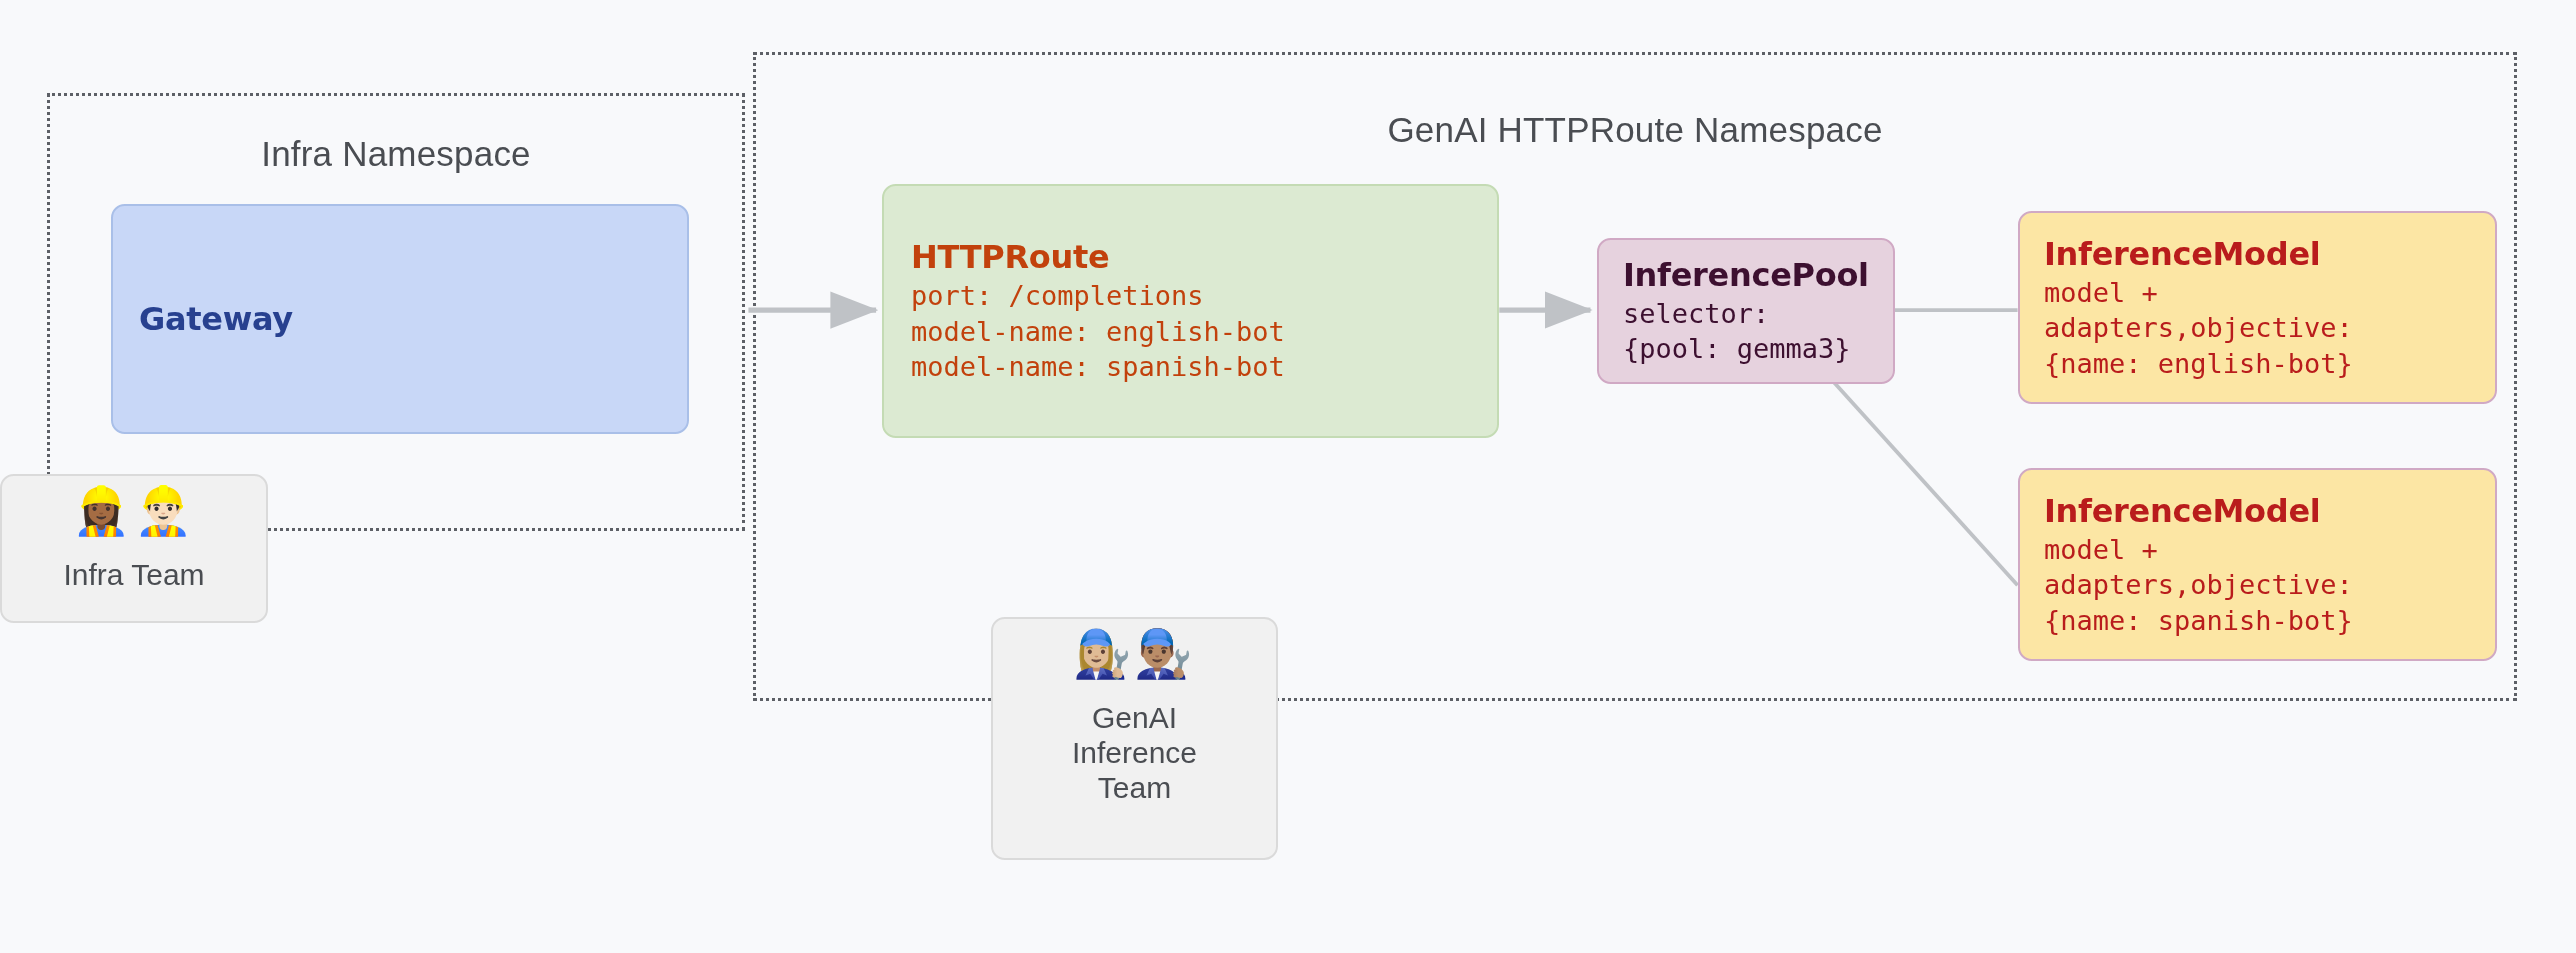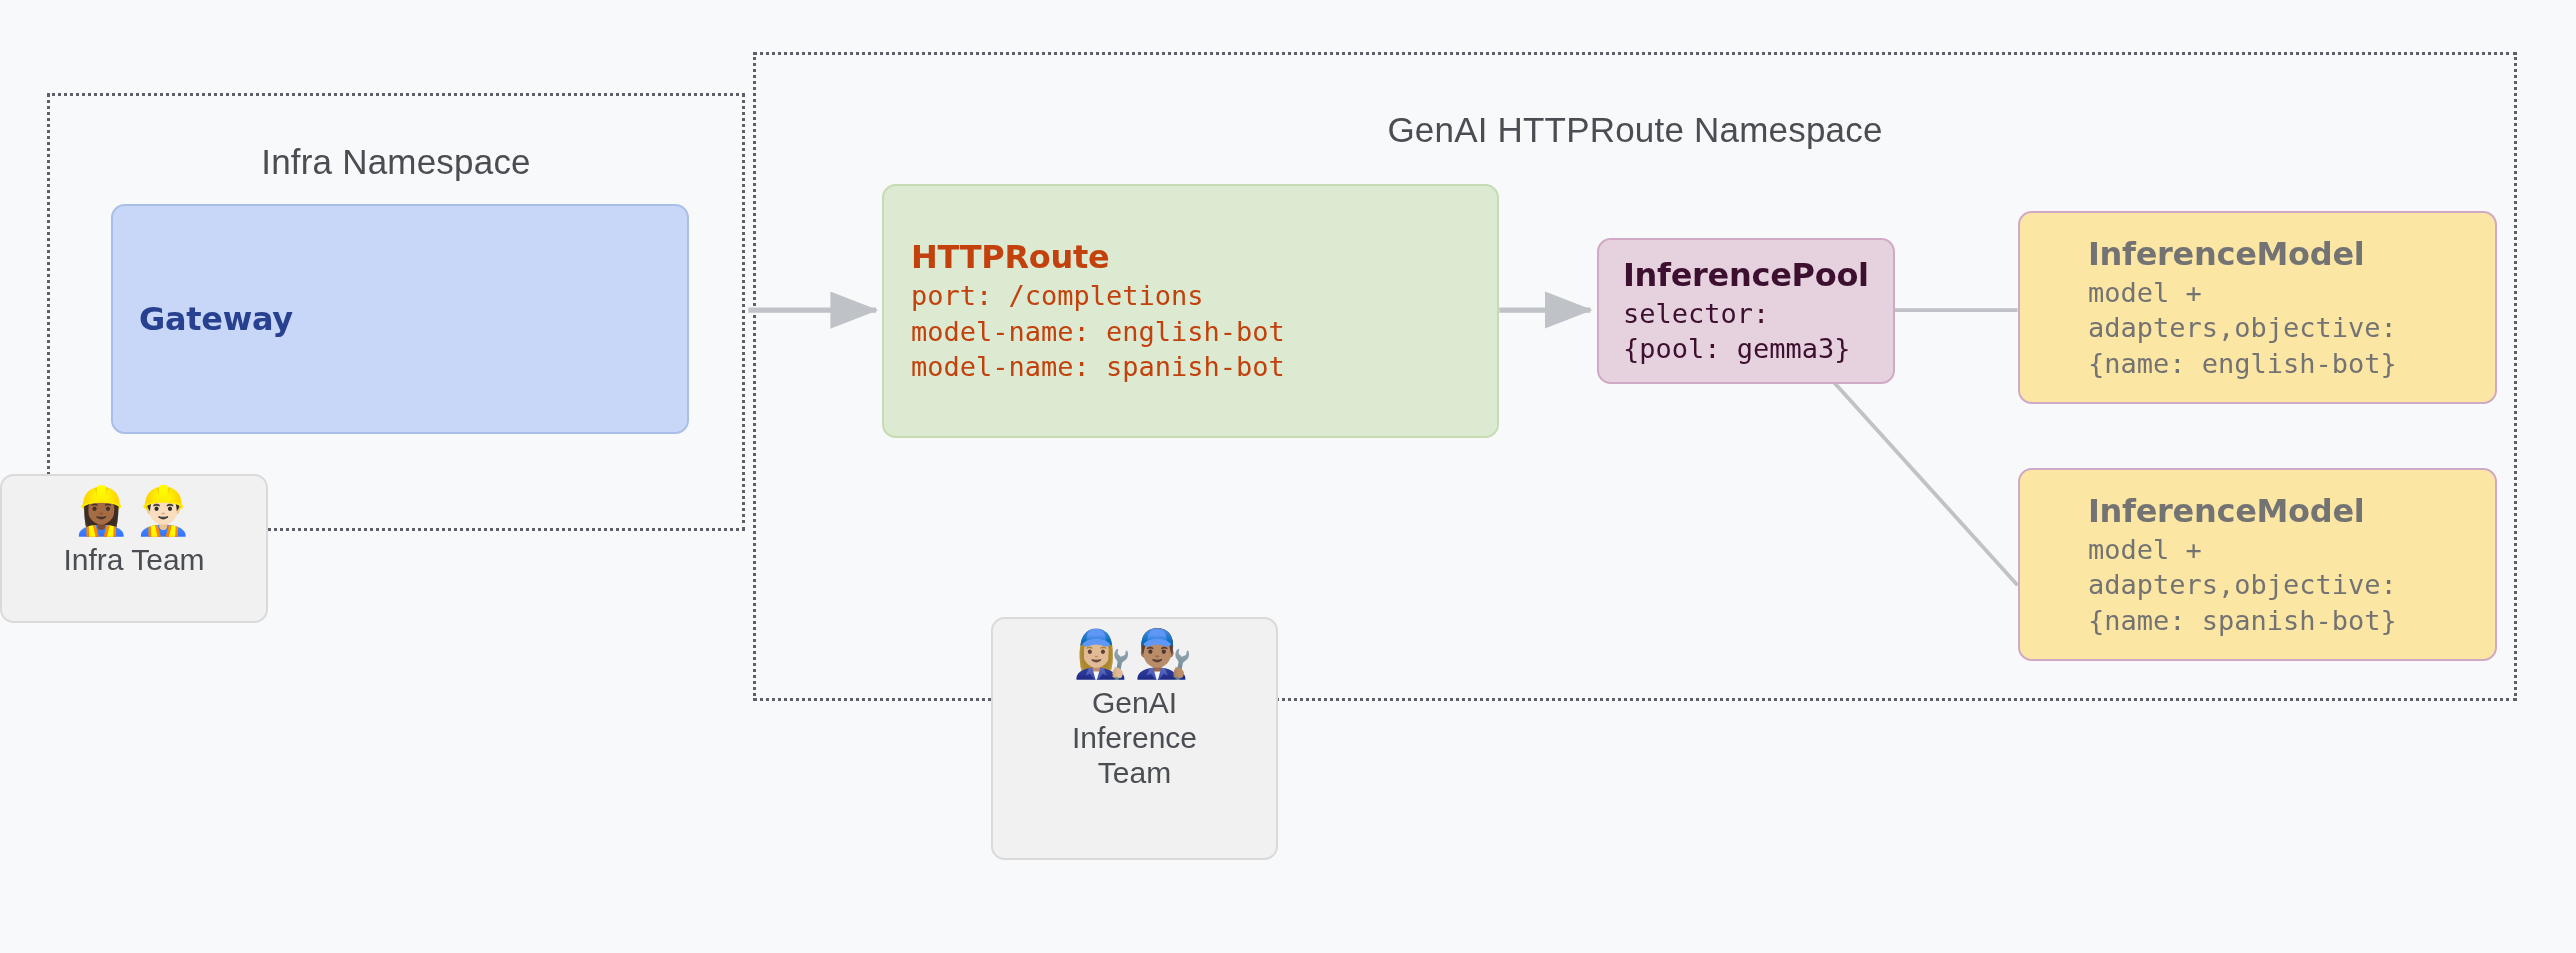--- a/index.html
+++ b/index.html
@@ -78,21 +78,21 @@
     border-color: #d0a9c4;
   }
   .box-pool .title,
   .box-pool .lines { color: #3d1030; }
 
   .box-model {
     background: #fce6a4;
     border-color: #d0a9c4;
   }
   .box-model .title,
-  .box-model .lines { color: #737373; margin-left: 44px; }
+  .box-model .lines { color: #b91c1c; }
 
   
   .team {
     position: absolute;
     box-sizing: border-box;
     background: #f1f1f1;
     border: 2.3px solid #dadada;
     border-radius: 13.7px;
     display: flex;
     flex-direction: column;
@@ -101,21 +101,21 @@
     padding-top: 10.6px;
   }
   .team-emoji {
     font-family: "DejaVu Sans", sans-serif;
     font-size: 47px;
     line-height: 1.0;
     letter-spacing: 3px;
     white-space: nowrap;
   }
   .team-label {
-    margin-top: 8px;
+    margin-top: 23px;
     color: #4a4d52;
     font-size: 30px;
     line-height: 1.18;
     text-align: center;
     white-space: pre-line;
   }
 
   
   #connectors {
     position: absolute;
@@ -125,21 +125,21 @@
     height: 953px;
     pointer-events: none;
   }
 </style>
 </head>
 <body>
 
 <div id="canvas">
 
   <div class="ns" style="left:47px; top:93px; width:698px; height:438px;">
-    <div class="ns-title" style="top:46px;">Infra Namespace</div>
+    <div class="ns-title" style="top:38px;">Infra Namespace</div>
   </div>
 
   <div class="ns" style="left:753px; top:52px; width:1764px; height:649px;">
     <div class="ns-title" style="top:55px;">GenAI HTTPRoute Namespace</div>
   </div>
 
   <svg id="connectors" viewBox="0 0 3388 1254">
     <defs>
       <marker id="arrowhead" markerWidth="9" markerHeight="7" refX="8.6" refY="3.5" orient="auto" markerUnits="strokeWidth">
         <polygon points="0 0, 9 3.5, 0 7" fill="#bfc2c6"></polygon>

